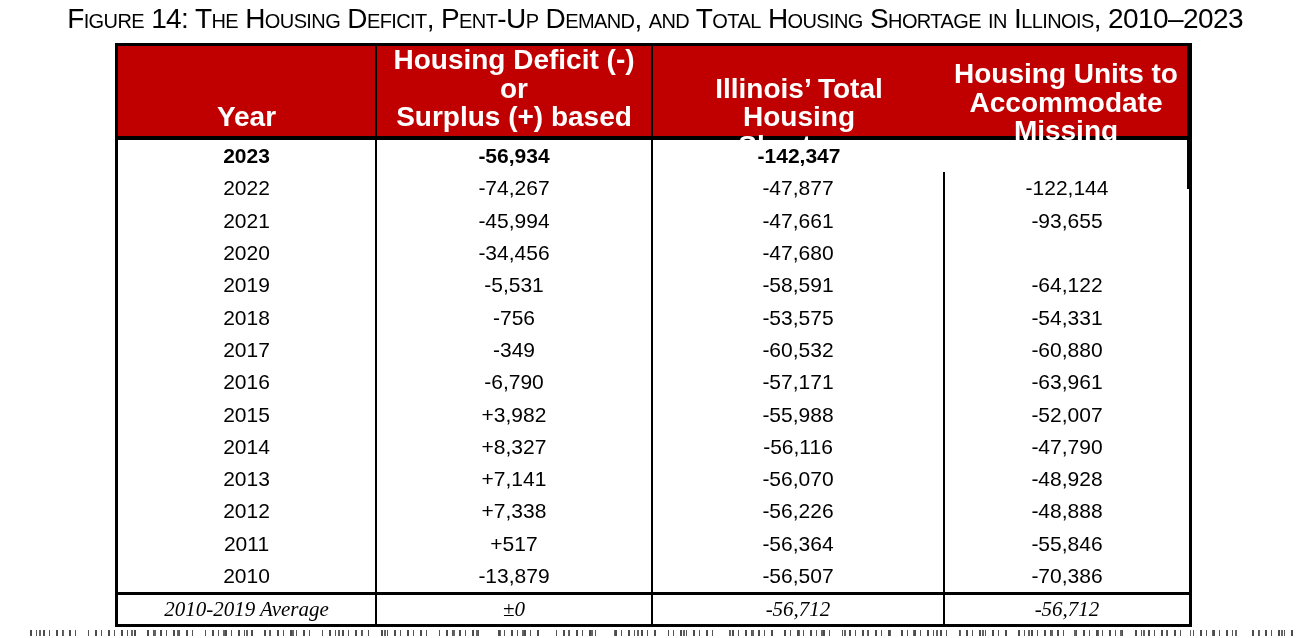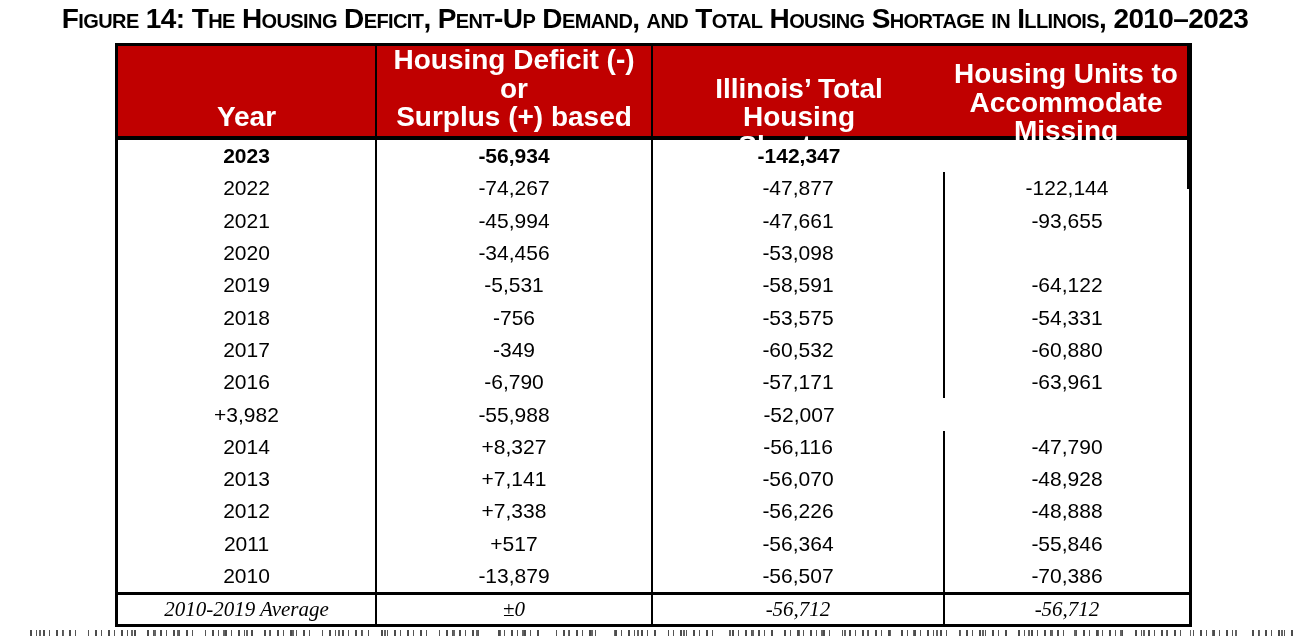--- a/index.html
+++ b/index.html
@@ -13,21 +13,21 @@
     width:1310px;height:638px;position:relative;overflow:hidden;
     background:#ffffff;color:var(--text);
     font-family:"Liberation Sans", sans-serif;
   }
   .figure-title{
     position:absolute;top:2px;left:0;width:1310px;height:36px;
     text-align:center;white-space:nowrap;
   }
   .figure-title span{
     display:inline-block;
-    font-size:28px;font-weight:700;font-variant:small-caps;
+    font-size:28px;font-weight:400;font-variant:small-caps;
     letter-spacing:-0.6px;line-height:34px;
     transform-origin:center center;
   }
   .tbl{
     position:absolute;left:115px;top:43px;width:1077px;
     border:3px solid var(--grid);box-sizing:border-box;
     background:#fff;
   }
   .grid-row{
     display:grid;
@@ -102,21 +102,21 @@
       </div>
       <div class="grid-row">
         <div class="cell divider">2021</div>
         <div class="cell divider">-45,994</div>
         <div class="cell divider">-47,661</div>
         <div class="cell">-93,655</div>
       </div>
       <div class="grid-row">
         <div class="cell divider">2020</div>
         <div class="cell divider">-34,456</div>
-        <div class="cell divider">-53,098</div>
+        <div class="cell divider">-47,680</div>
       </div>
       <div class="grid-row">
         <div class="cell divider">2019</div>
         <div class="cell divider">-5,531</div>
         <div class="cell divider">-58,591</div>
         <div class="cell">-64,122</div>
       </div>
       <div class="grid-row">
         <div class="cell divider">2018</div>
         <div class="cell divider">-756</div>
@@ -129,20 +129,21 @@
         <div class="cell divider">-60,532</div>
         <div class="cell">-60,880</div>
       </div>
       <div class="grid-row">
         <div class="cell divider">2016</div>
         <div class="cell divider">-6,790</div>
         <div class="cell divider">-57,171</div>
         <div class="cell">-63,961</div>
       </div>
       <div class="grid-row">
+        <div class="cell divider">2015</div>
         <div class="cell divider">+3,982</div>
         <div class="cell divider">-55,988</div>
         <div class="cell">-52,007</div>
       </div>
       <div class="grid-row">
         <div class="cell divider">2014</div>
         <div class="cell divider">+8,327</div>
         <div class="cell divider">-56,116</div>
         <div class="cell">-47,790</div>
       </div>

